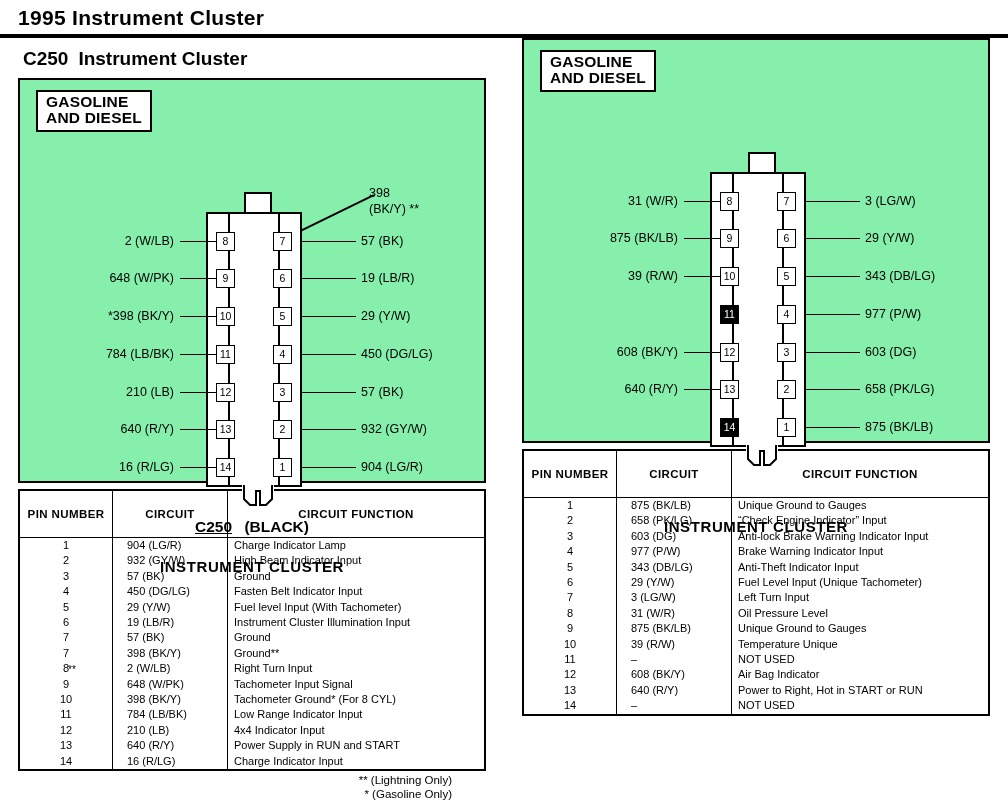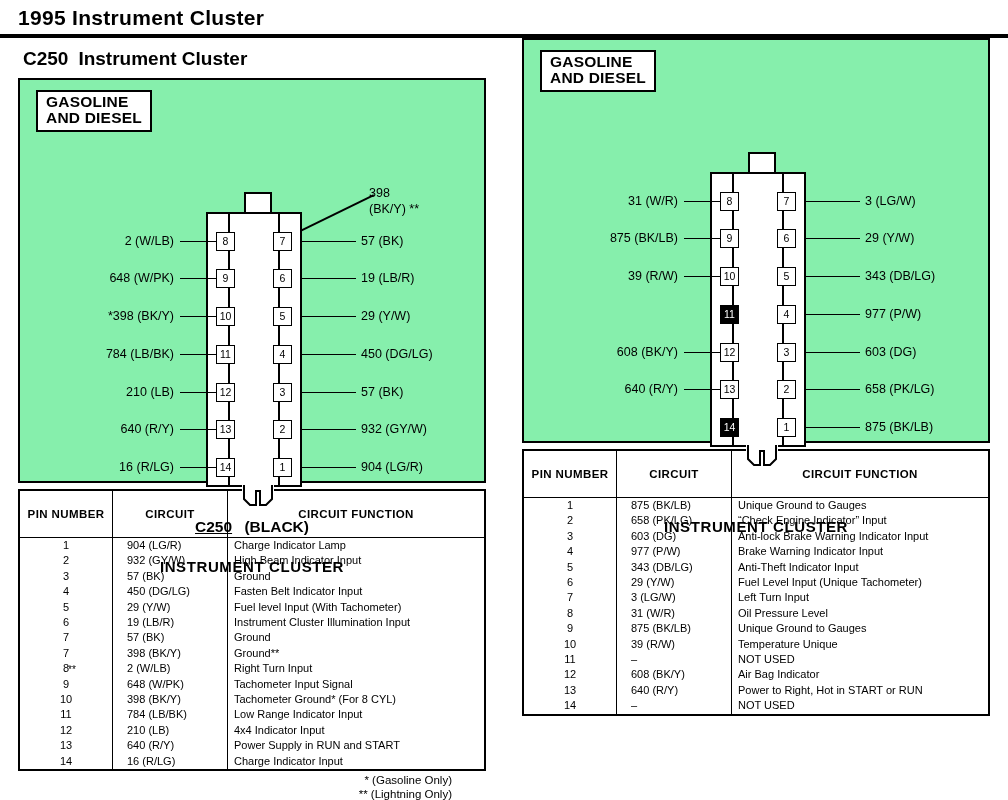--- a/index.html
+++ b/index.html
@@ -384,22 +384,22 @@
           </tr>
         <tr>
             <td class="c-pin">14</td>
             <td class="c-circuit">16  (R/LG)</td>
             <td class="c-func">Charge  Indicator Input</td>
           </tr>
       </tbody>
     </table>
 
     <div class="footnotes">
+      <div>** (Lightning Only)</div>
       <div>*  (Gasoline Only)</div>
-      <div>** (Lightning Only)</div>
     </div>
   </div>
 
   <div class="col">
 
     <div class="diagram-box">
       <div class="fuel-badge">
         <div>GASOLINE</div>
         <div>AND DIESEL</div>
       </div>

